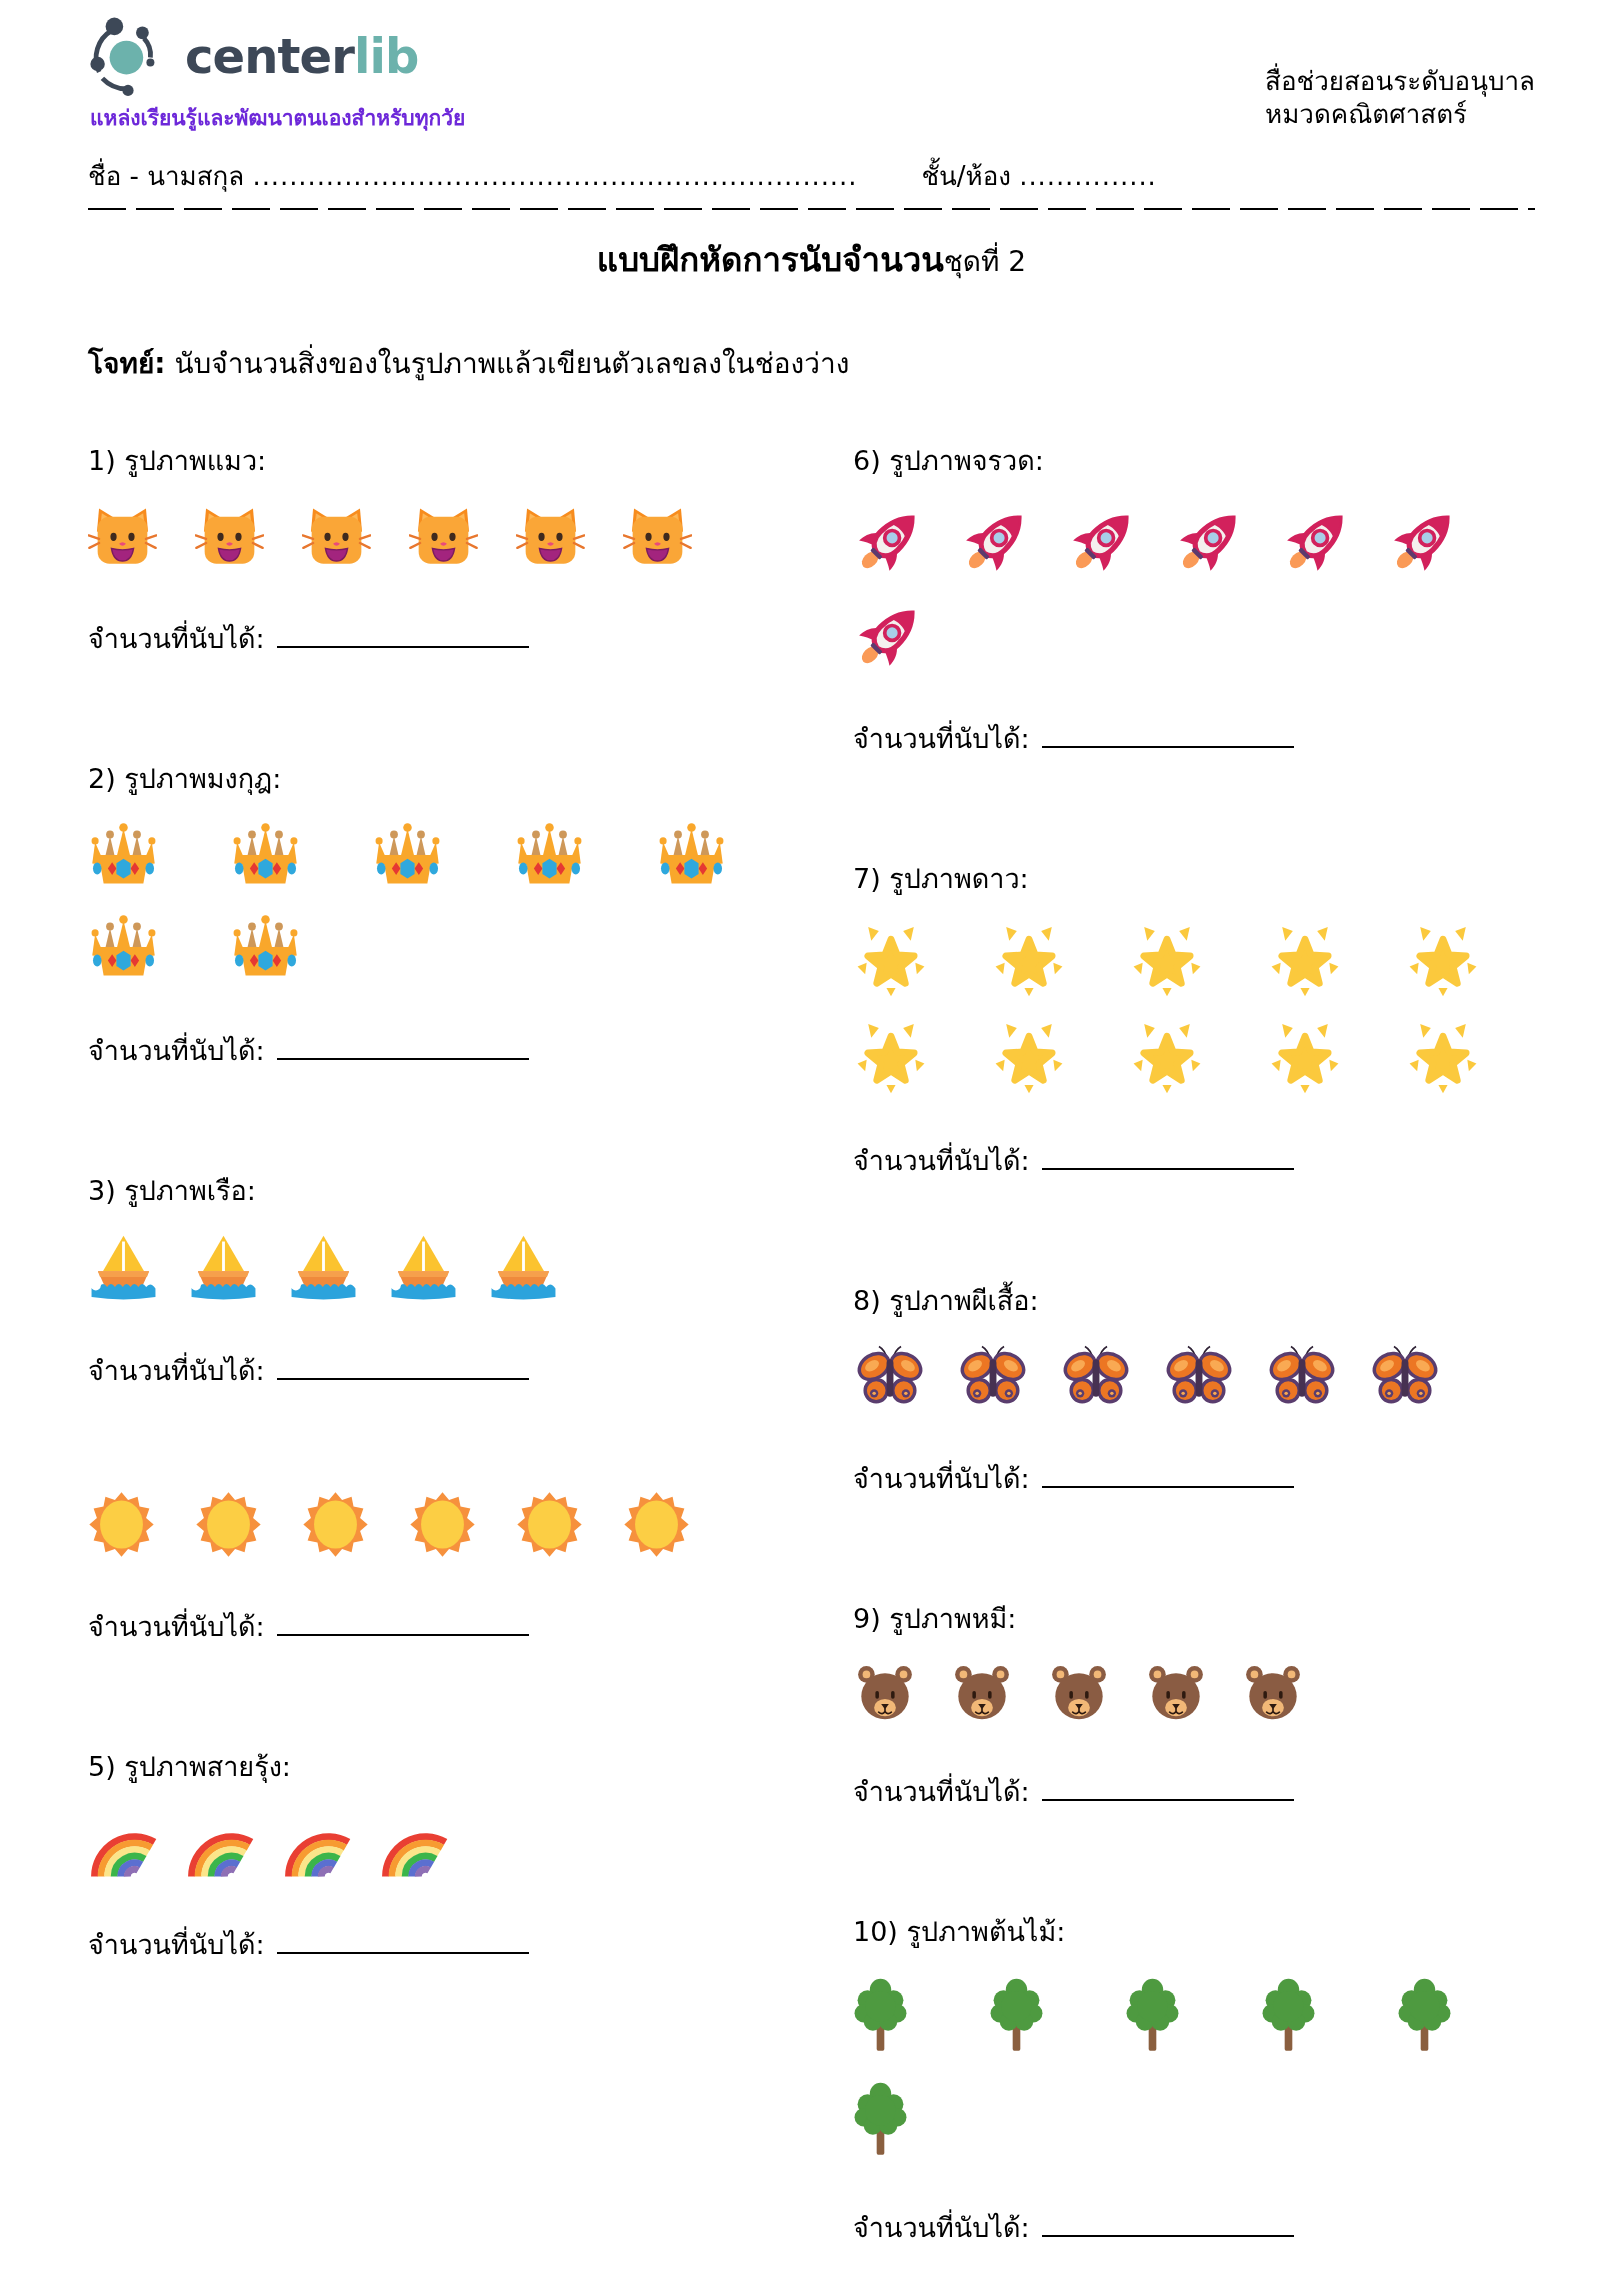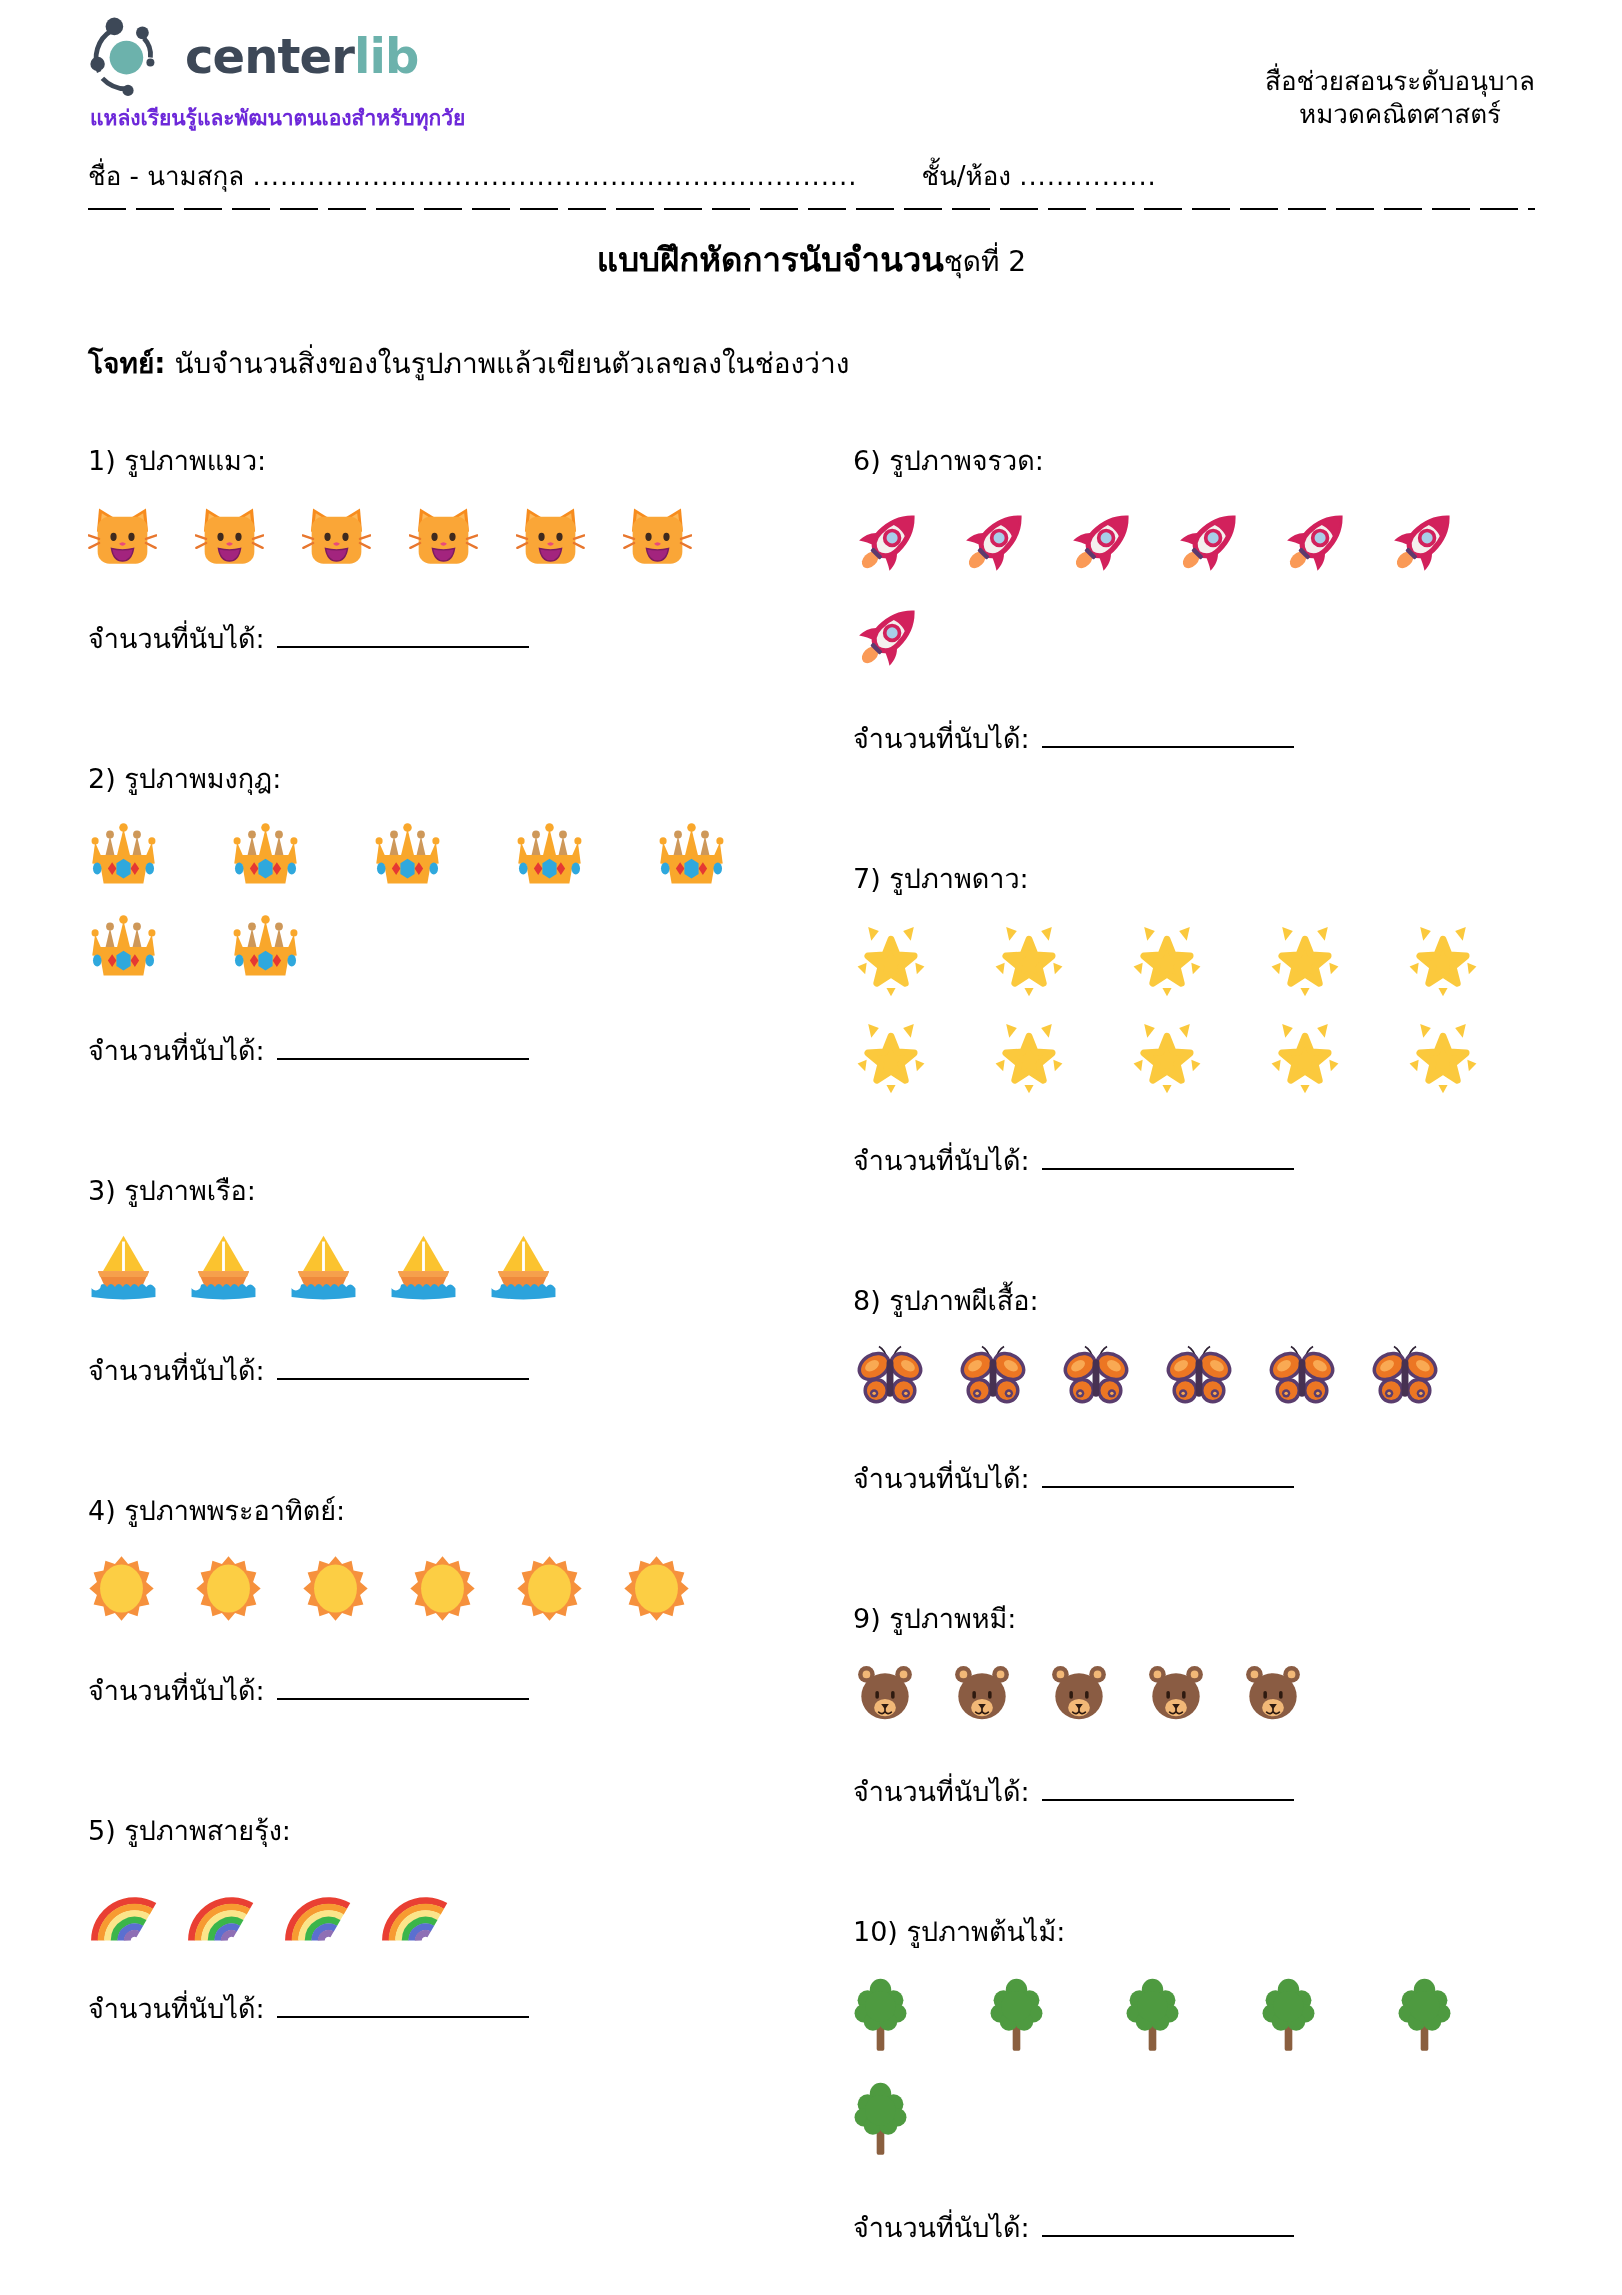--- a/index.html
+++ b/index.html
@@ -6,21 +6,21 @@
   body{width:1623px;min-height:2295px;font-family:"DejaVu Sans","Liberation Sans",sans-serif;}
   .page{padding:15.6px 88px 52px;box-sizing:border-box;}
 
   
   .header{display:flex;justify-content:space-between;align-items:flex-end;}
   .logo-row{display:flex;align-items:center;gap:17px;}
   .logo-icon{width:80px;height:80px;flex:0 0 auto;}
   .brand-text{font-size:48px;font-weight:700;letter-spacing:-0.9px;color:#3D4857;line-height:1;}
   .brand-teal{color:#6CB2AC;}
   .tagline{font-size:21px;font-weight:600;color:#6d28d9;margin-top:5.2px;margin-left:2px;}
-  .subject{text-align:center;font-size:26px;line-height:1.3;padding-bottom:1.7px;}
+  .subject{text-align:left;font-size:26px;line-height:1.3;padding-bottom:1.7px;}
 
   
   .form-row{display:flex;align-items:baseline;font-size:26px;margin-top:21px;}
   .class-part{margin-left:64px;}
   .spacer-right{width:285px;flex:0 0 auto;}
   .dots{letter-spacing:0.9px;}
   .sep{height:2.6px;margin-top:12px;background:repeating-linear-gradient(90deg,#000 0 38px,transparent 38px 48px);}
 
   
   .title-row{display:flex;justify-content:center;align-items:baseline;margin-top:22.5px;}
@@ -325,21 +325,20 @@
                 <use href="#sym-boat" xlink:href="#sym-boat"></use>
               </svg>
             </div>
           </div>
     <div class="answer-row">
       <span class="answer-label">จำนวนที่นับได้:</span>
       <span class="answer-line"></span>
     </div>
   </section>
         <section class="item">
-    <h3 class="item-label"><span>4)</span> <span>รูปภาพพระอาทิตย์:</span></h3>
     <div class="pics-wrap">
             <div class="pic-row pics-sun">
               <svg class="pic pic-sun" viewBox="0 0 100 100">
                 <use href="#sym-sun" xlink:href="#sym-sun"></use>
               </svg>
               <svg class="pic pic-sun" viewBox="0 0 100 100">
                 <use href="#sym-sun" xlink:href="#sym-sun"></use>
               </svg>
               <svg class="pic pic-sun" viewBox="0 0 100 100">
                 <use href="#sym-sun" xlink:href="#sym-sun"></use>

